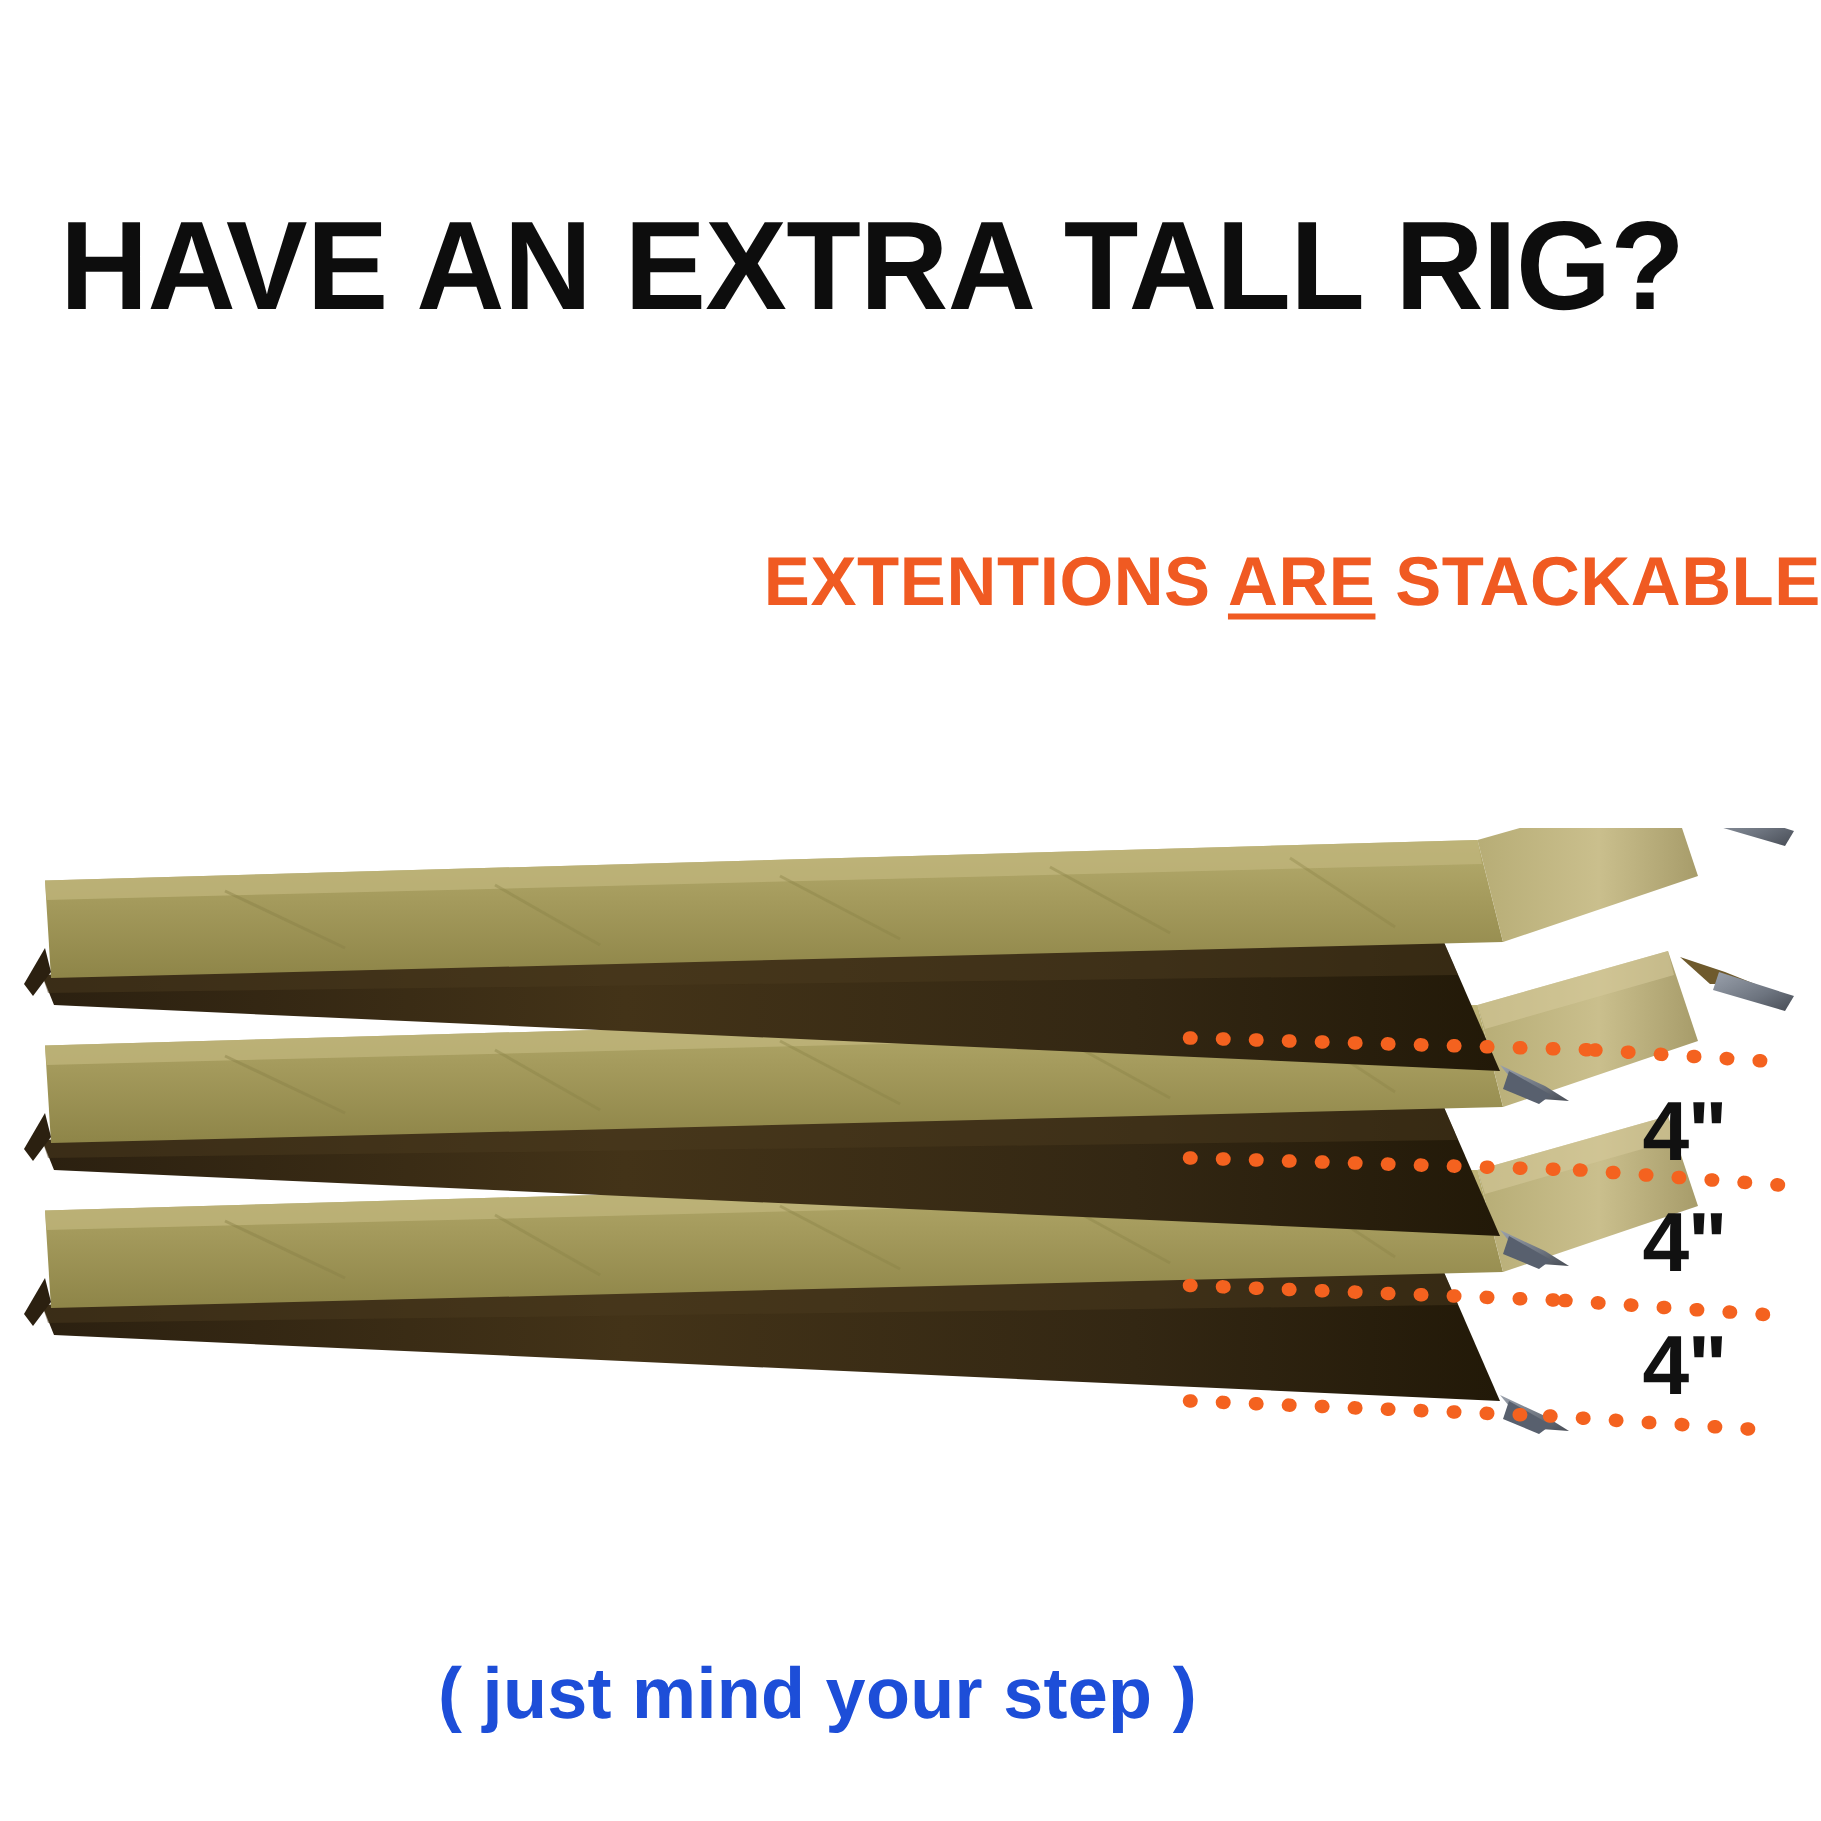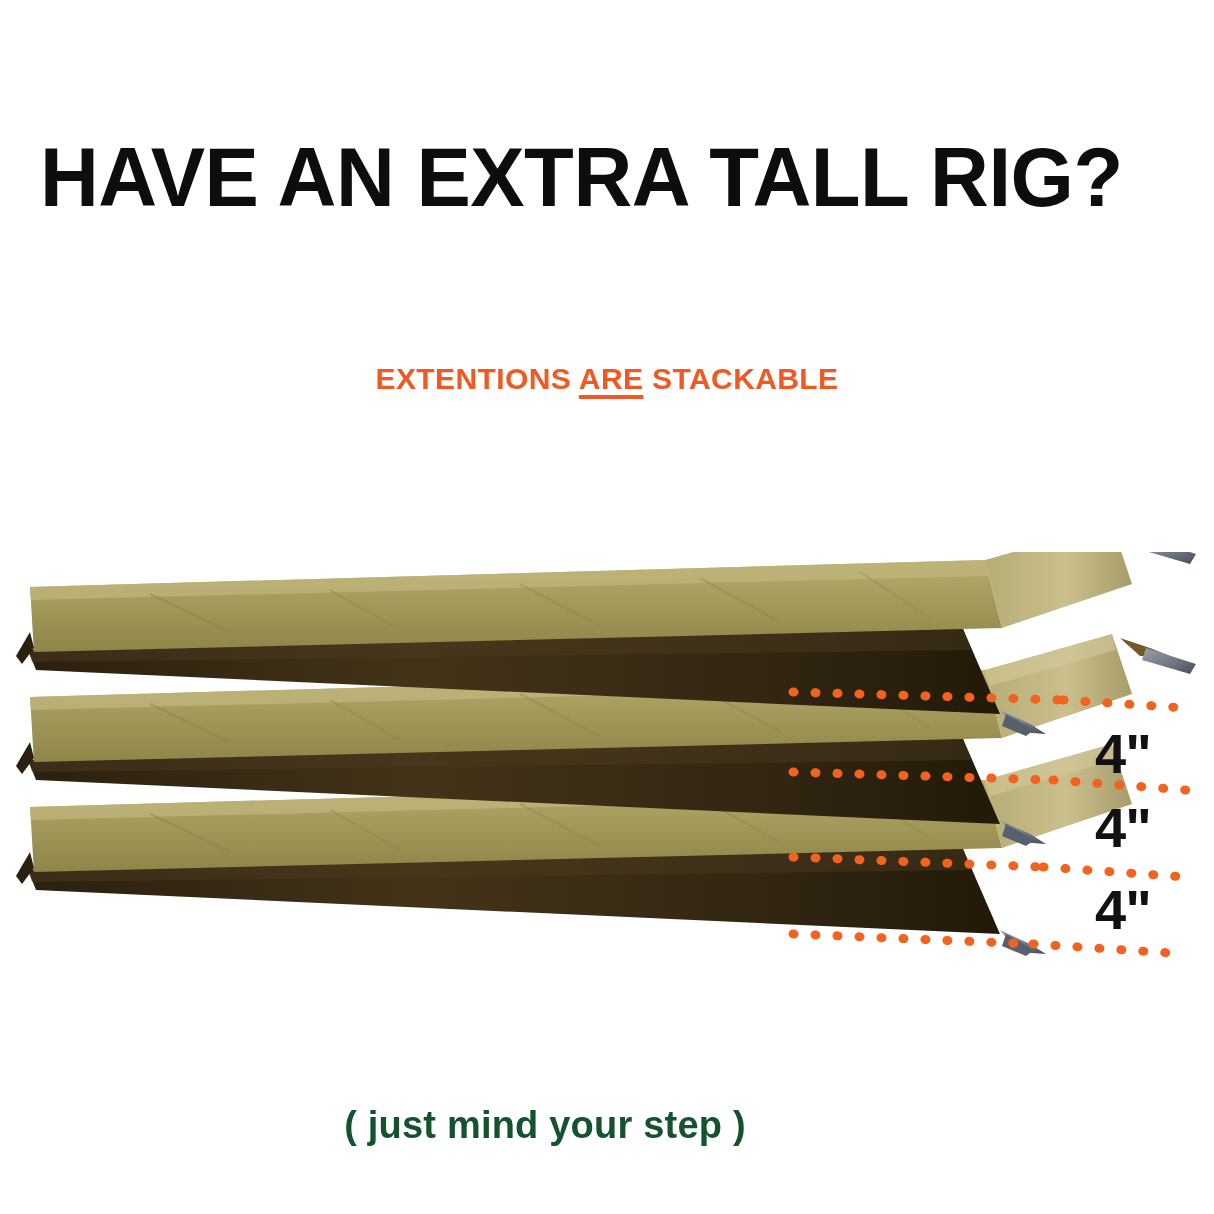--- a/index.html
+++ b/index.html
@@ -39,46 +39,46 @@
     transform-origin: left center;
     white-space: nowrap;
   }
 
   
   .subtitle {
     position: absolute;
     left: 0;
     top: 352px;
     width: 1214px;
-    text-align: center;
-    font-size: 30px;
+    text-align: right;
+    font-size: 46px;
     line-height: 1;
     font-weight: 700;
     letter-spacing: 0.4px;
     color: #F05A22;
     white-space: nowrap;
   }
   .subtitle .em {
     text-decoration: underline;
     text-decoration-thickness: 4px;
     text-underline-offset: 6px;
   }
 
   
   .caption {
     position: absolute;
     left: 0;
     top: 1094px;
     width: 1090px;
     text-align: center;
-    font-size: 38px;
+    font-size: 48px;
     line-height: 1;
     font-weight: 700;
     letter-spacing: 0.2px;
-    color: #14532d;
+    color: #1d4ed8;
     white-space: nowrap;
   }
 
   
   .photo {
     position: absolute;
     left: 0;
     top: 540;
     width: 1214px;
     height: 440px;

